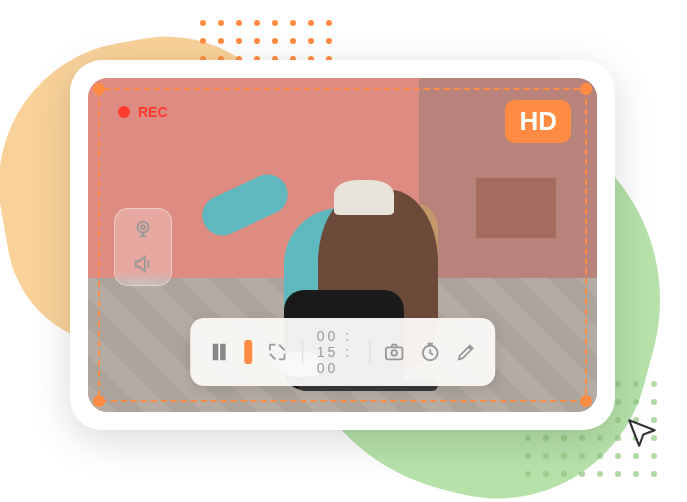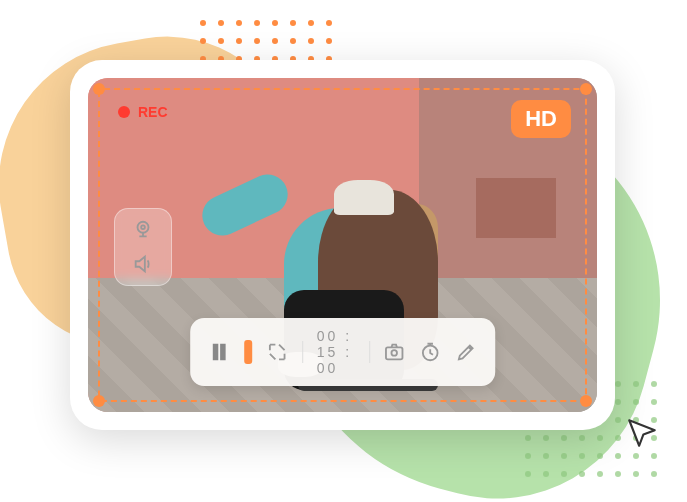--- a/index.html
+++ b/index.html
@@ -141,21 +141,21 @@
     }
     
     
     .hd-badge {
       position: absolute;
       top: 22px;
       right: 26px;
       background: #ff8c42;
       color: #fff;
       font-weight: 700;
-      font-size: 22px;
+      font-size: 26px;
       padding: 6px 14px;
       border-radius: 10px;
     }
     
     
     .side-controls {
       position: absolute;
       top: 130px;
       left: 26px;
       width: 58px;

